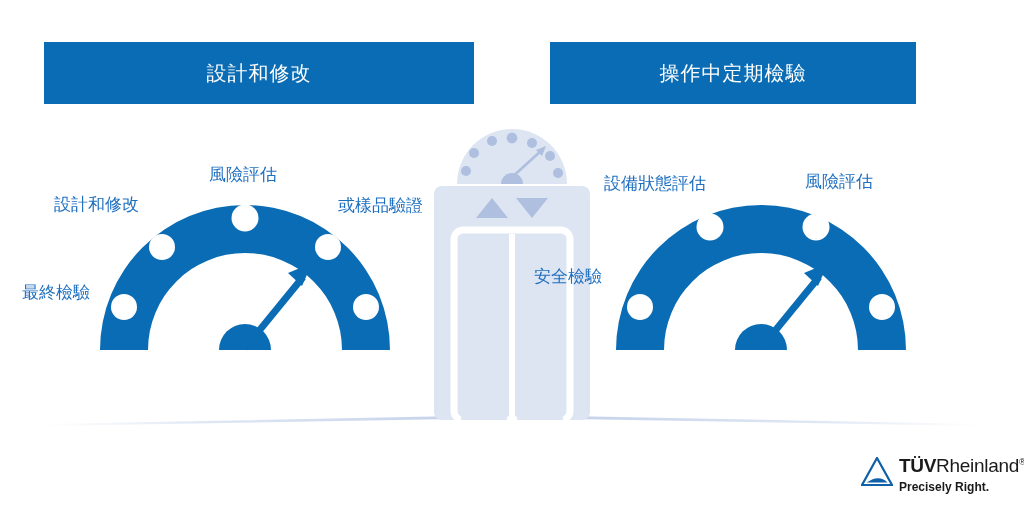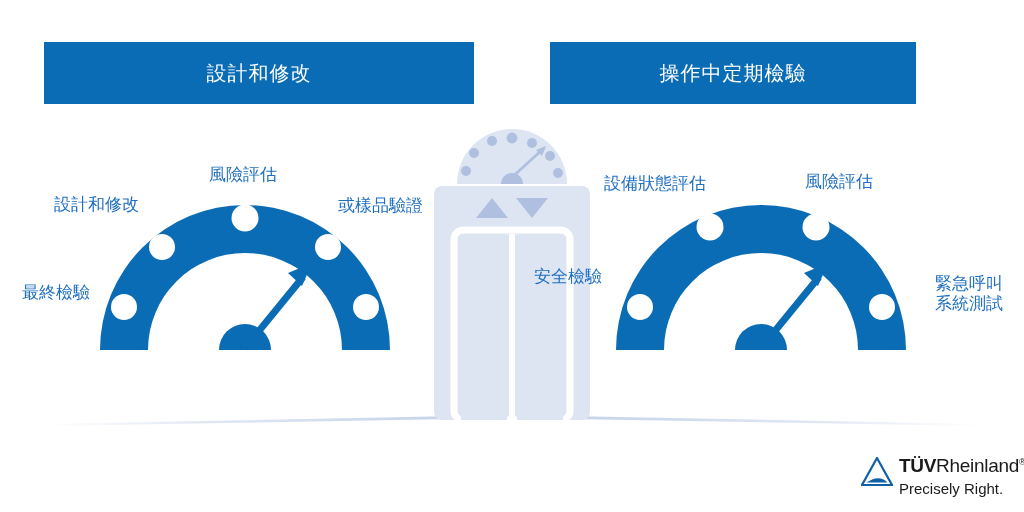--- a/index.html
+++ b/index.html
@@ -91,23 +91,24 @@
     white-space: pre;
     letter-spacing: -0.3px;
   }
   .logo-word b { font-weight: bold; }
   .logo-word .reg { font-size: 9px; vertical-align: super; }
   .logo-tag {
     position: absolute;
     left: 38px;
     top: 25px;
     font-family: "Liberation Sans", sans-serif;
-    font-size: 15px;
+    font-size: 12px;
     color: #1a1a1a;
     white-space: pre;
+    font-weight: bold;
   }
 </style>
 </head>
 <body>
 
 <div class="stage">
 
   <div class="banner left">
     <span>設計和修改</span>
   </div>
@@ -203,22 +204,20 @@
 
   <div class="label" style="left:338px; top:196px;">或樣品驗證</div>
 
 
   <div class="label" style="left:534px; top:267px;">安全檢驗</div>
 
   <div class="label" style="left:604px; top:174px;">設備狀態評估</div>
 
   <div class="label" style="left:805px; top:172px;">風險評估</div>
 
-  <div class="label r" style="left:873px; top:274px; width:130px;">緊急呼叫
-系統測試</div>
 
   <div class="logo">
     <svg class="logo-mark" width="32" height="30" viewBox="0 0 32 30">
       <path d="M16,1 L31,28 L1,28 Z" fill="none" stroke="#1060a8" stroke-width="2.2"></path>
       <path d="M5.5,25.5 C12,21 20,18.5 26.5,25.5 Z" fill="#1060a8"></path>
     </svg>
     <div class="logo-word"><b>TÜV</b><span>Rheinland</span><span class="reg">®</span></div>
     <div class="logo-tag">Precisely Right.</div>
   </div>
 

